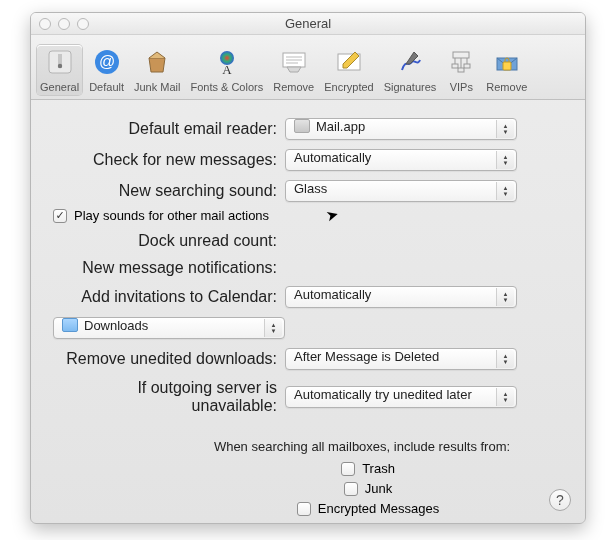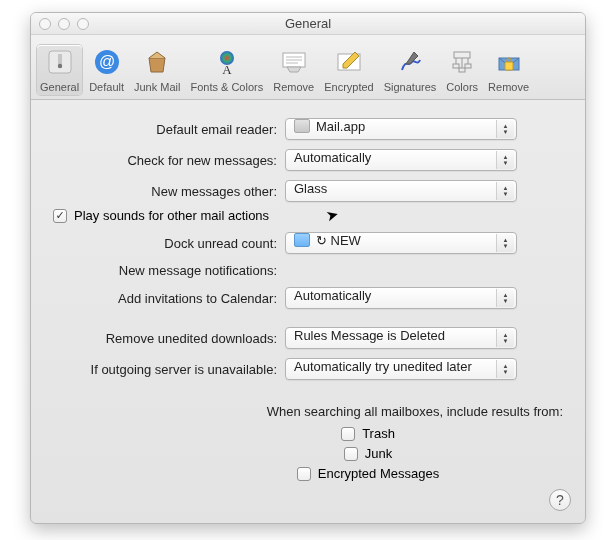--- a/index.html
+++ b/index.html
@@ -81,21 +81,21 @@
 .row {
   display: flex;
   align-items: center;
   margin-bottom: 9px;
 }
 .lbl {
   width: 232px;
   text-align: right;
   padding-right: 8px;
   color: #222;
-  font-size: 13px;
+  font-size: 16px;
 }
 .sel-ctl {
   flex: 1;
   position: relative;
 }
 .popup {
   width: 232px;
   height: 22px;
   background: linear-gradient(#ffffff,#f2f2f2);
   border: 1px solid #b3b3b3;
@@ -138,21 +138,21 @@
   width: 14px; height: 14px;
   border: 1px solid #8f8f8f;
   border-radius: 3px;
   background: linear-gradient(#fff,#eee);
   margin-right: 7px;
   display: flex; align-items: center; justify-content: center;
   font-size: 11px; color: #333;
 }
 .chk.on::before { content: "✓"; }
 .search-head {
-  text-align: right;
+  text-align: center;
   margin: 24px 0 7px 108px;
   color: #222;
 }
 .srow {
   display: flex; align-items: center;
   margin-left: 120px;
   margin-bottom: 5px;
   justify-content: center;
 }
 .help {
@@ -264,21 +264,21 @@
     <div class="titem">
       <div class="ticon">
         <svg width="28" height="28" viewBox="0 0 28 28">
             <rect x="6" y="4" width="16" height="6" fill="none" stroke="#999"></rect>
             <path d="M8 10 L8 16 M14 10 L14 20 M20 10 L20 16" stroke="#999"></path>
             <rect x="5" y="16" width="6" height="4" fill="none" stroke="#999"></rect>
             <rect x="17" y="16" width="6" height="4" fill="none" stroke="#999"></rect>
             <rect x="11" y="20" width="6" height="4" fill="none" stroke="#999"></rect>
           </svg>
       </div>
-      <span>Colors</span>
+      <span>VIPs</span>
     </div>
     <div class="titem">
       <div class="ticon">
         <svg width="28" height="28" viewBox="0 0 28 28">
             <rect x="4" y="10" width="20" height="12" fill="#6fa2d8" stroke="#4c78a8"></rect>
             <path d="M4 10 L14 18 L24 10" fill="none" stroke="#4c78a8"></path>
             <rect x="10" y="14" width="8" height="8" rx="1" fill="#ffd24a" stroke="#c49a24"></rect>
             <path d="M12 14 v-2 a2 2 0 0 1 4 0 v2" fill="none" stroke="#c49a24"></path>
           </svg>
       </div>
@@ -303,68 +303,68 @@
       <div class="lbl">Check for new messages:</div>
       <div class="sel-ctl">
         <div class="popup">
           <span>Automatically</span>
           <span class="arrows">▲<br>▼</span>
         </div>
       </div>
     </div>
 
     <div class="row">
-      <div class="lbl">New messages other:</div>
+      <div class="lbl">New searching sound:</div>
       <div class="sel-ctl">
         <div class="popup">
           <span>Glass</span>
           <span class="arrows">▲<br>▼</span>
         </div>
       </div>
     </div>
 
     <div class="chkrow">
       <span class="chk on"></span>
       <span>Play sounds for other mail actions</span>
       <span class="cursor" style="left:295px; top:193px">➤</span>
     </div>
 
     <div class="row">
       <div class="lbl">Dock unread count:</div>
-      <div class="sel-ctl">
-        <div class="popup">
-          <span class="picn"></span>
-          <span>↻ NEW</span>
-          <span class="arrows">▲<br>▼</span>
-        </div>
-      </div>
     </div>
 
     <div class="row">
       <div class="lbl">New message notifications:</div>
     </div>
 
     <div class="row">
       <div class="lbl">Add invitations to Calendar:</div>
       <div class="sel-ctl">
         <div class="popup">
           <span>Automatically</span>
           <span class="arrows">▲<br>▼</span>
         </div>
       </div>
     </div>
 
     <div class="row">
+      <div class="sel-ctl">
+        <div class="popup">
+          <span class="picn dl"></span>
+          <span>Downloads</span>
+          <span class="arrows">▲<br>▼</span>
+        </div>
+      </div>
     </div>
 
     <div class="row">
       <div class="lbl">Remove unedited downloads:</div>
       <div class="sel-ctl">
         <div class="popup">
-          <span>Rules Message is Deleted</span>
+          <span>After Message is Deleted</span>
           <span class="arrows">▲<br>▼</span>
         </div>
       </div>
     </div>
 
     <div class="row">
       <div class="lbl">If outgoing server is unavailable:</div>
       <div class="sel-ctl">
         <div class="popup">
           <span>Automatically try unedited later</span>

